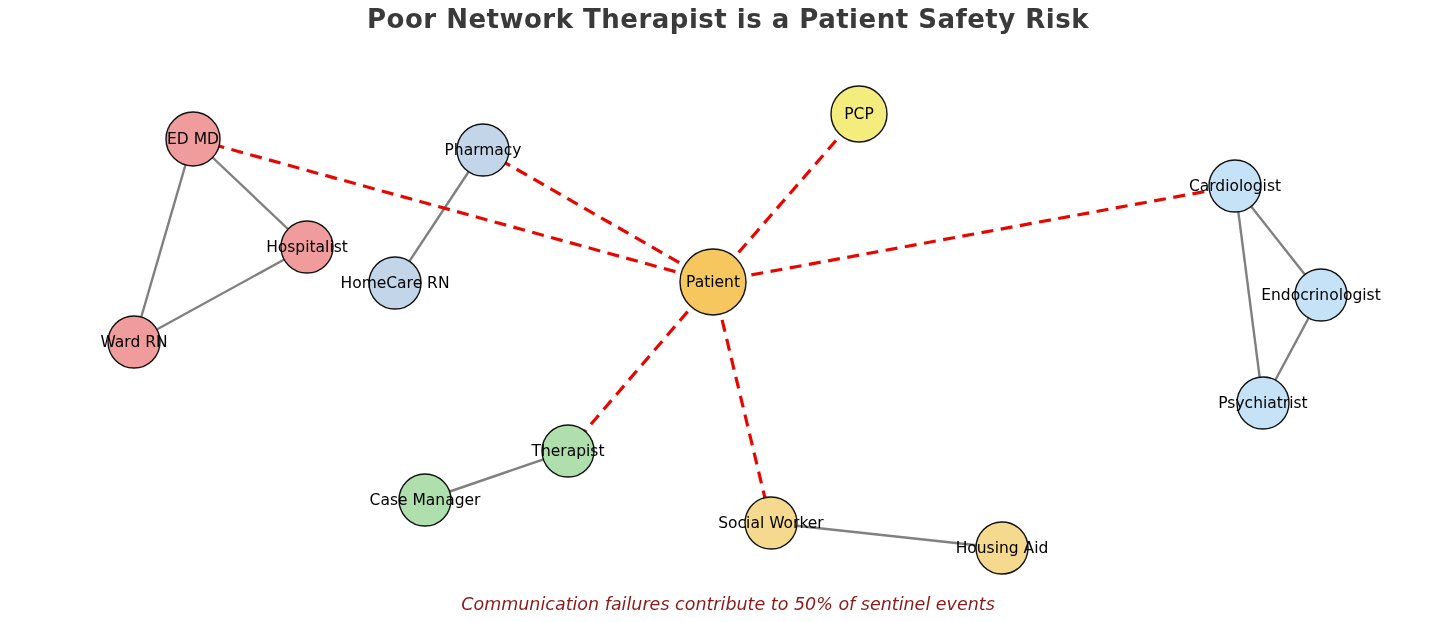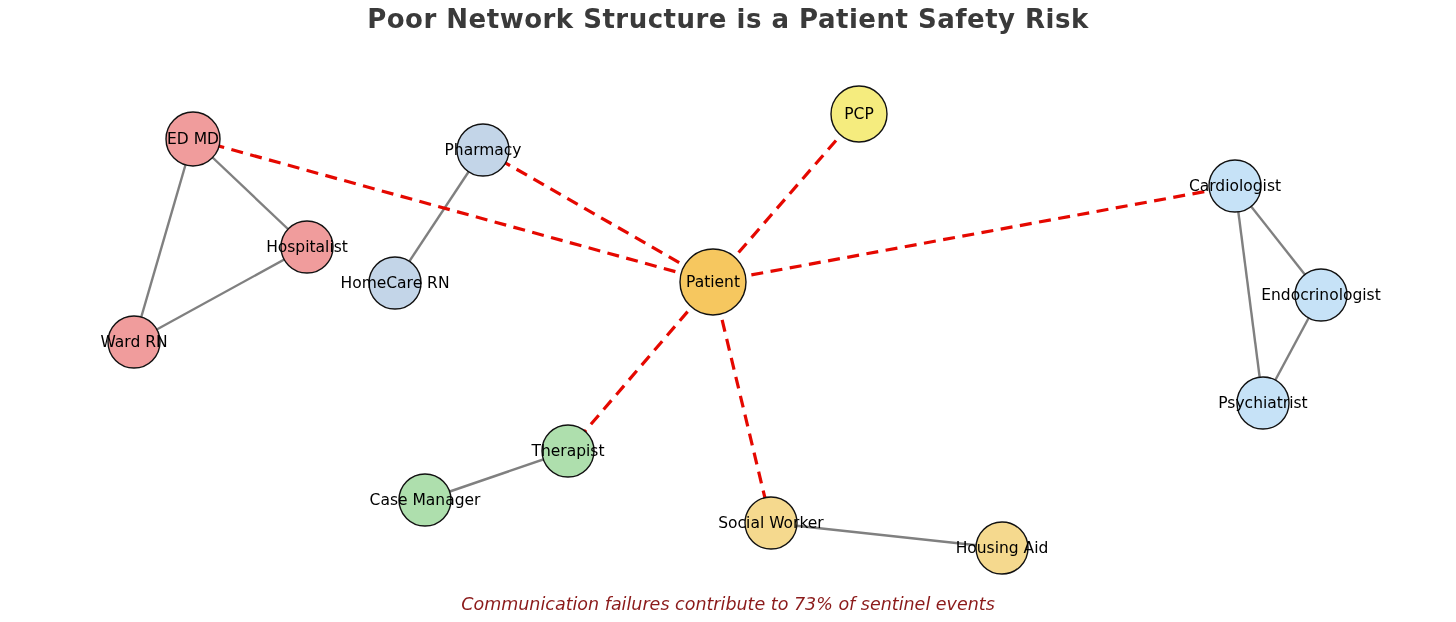--- a/index.html
+++ b/index.html
@@ -45,21 +45,21 @@
   svg .node-label {
     font-family: "DejaVu Sans", "Liberation Sans", sans-serif;
     font-size: 15.5px;
     fill: #000000;
   }
 </style>
 </head>
 <body>
 
 <div class="figure">
-  <h1 class="figure-title" style="color: rgb(58, 58, 58);">Poor Network Structure is a Patient Safety Risk</h1>
+  <h1 class="figure-title" style="color: rgb(58, 58, 58);">Poor Network Therapist is a Patient Safety Risk</h1>
   <svg class="network-canvas" id="net-svg" width="1456" height="622" viewBox="0 0 1456 622" xmlns="http://www.w3.org/2000/svg">
       <line x1="193" y1="139" x2="307" y2="247" stroke="#808080" stroke-width="2.4" stroke-linecap="butt"></line>
       <line x1="193" y1="139" x2="134" y2="342" stroke="#808080" stroke-width="2.4" stroke-linecap="butt"></line>
       <line x1="307" y1="247" x2="134" y2="342" stroke="#808080" stroke-width="2.4" stroke-linecap="butt"></line>
       <line x1="483" y1="150" x2="395" y2="283" stroke="#808080" stroke-width="2.4" stroke-linecap="butt"></line>
       <line x1="1235" y1="186" x2="1321" y2="295" stroke="#808080" stroke-width="2.4" stroke-linecap="butt"></line>
       <line x1="1235" y1="186" x2="1263" y2="403" stroke="#808080" stroke-width="2.4" stroke-linecap="butt"></line>
       <line x1="1321" y1="295" x2="1263" y2="403" stroke="#808080" stroke-width="2.4" stroke-linecap="butt"></line>
       <line x1="568" y1="451" x2="425" y2="500" stroke="#808080" stroke-width="2.4" stroke-linecap="butt"></line>
       <line x1="771" y1="523" x2="1002" y2="548" stroke="#808080" stroke-width="2.4" stroke-linecap="butt"></line>
@@ -91,14 +91,14 @@
       <text x="859" y="114" text-anchor="middle" dominant-baseline="central" class="node-label">PCP</text>
       <text x="713" y="282" text-anchor="middle" dominant-baseline="central" class="node-label">Patient</text>
       <text x="1235" y="186" text-anchor="middle" dominant-baseline="central" class="node-label">Cardiologist</text>
       <text x="1321" y="295" text-anchor="middle" dominant-baseline="central" class="node-label">Endocrinologist</text>
       <text x="1263" y="403" text-anchor="middle" dominant-baseline="central" class="node-label">Psychiatrist</text>
       <text x="568" y="451" text-anchor="middle" dominant-baseline="central" class="node-label">Therapist</text>
       <text x="425" y="500" text-anchor="middle" dominant-baseline="central" class="node-label">Case Manager</text>
       <text x="771" y="523" text-anchor="middle" dominant-baseline="central" class="node-label">Social Worker</text>
       <text x="1002" y="548" text-anchor="middle" dominant-baseline="central" class="node-label">Housing Aid</text>
     </svg>
-  <div class="figure-caption" style="color: rgb(139, 26, 26);">Communication failures contribute to 73% of sentinel events</div>
+  <div class="figure-caption" style="color: rgb(139, 26, 26);">Communication failures contribute to 50% of sentinel events</div>
 </div>
 
 </body></html>

